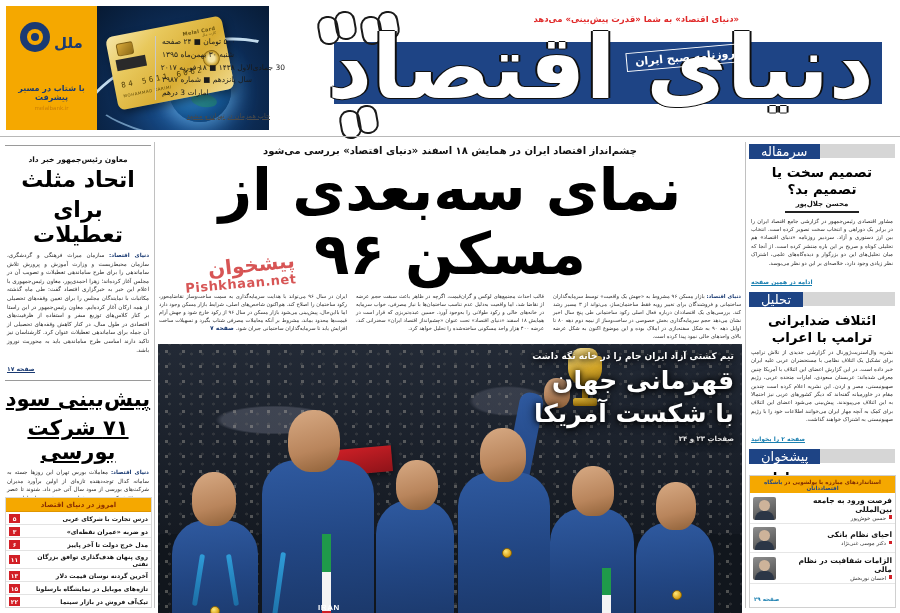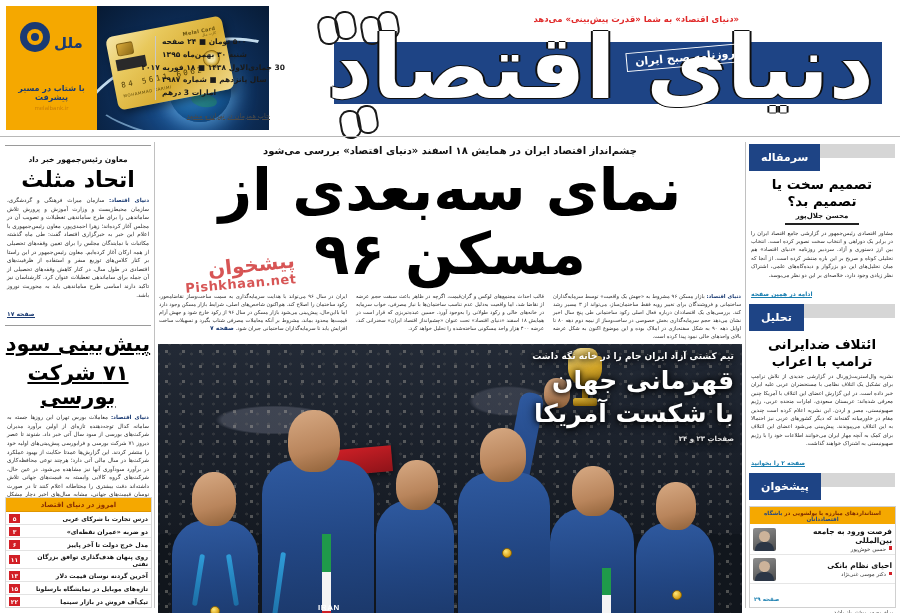--- a/index.html
+++ b/index.html
@@ -146,21 +146,21 @@
   
   .mast-info {
     position: absolute; right: 615px; top: 36px;
     width: 130px;
     text-align: left;
     border-left: 1px solid #c9c9c9;
     padding-left: 6px;
   }
   .mast-info .line {
     font-size: 7.5px; color: #1a1a1a; line-height: 12.8px;
-    white-space: nowrap; font-weight: bold;
+    white-space: nowrap; font-weight: normal;
   }
   .mast-print {
     position: absolute; right: 630px; top: 112px;
     font-size: 6.5px; color: #4a4a4a;
     text-decoration: underline;
   }
 
   
   .mast-logo {
     position: absolute; right: 4px; top: 6px;
@@ -421,21 +421,21 @@
     font-size: 25px; color: #fff; font-weight: bold; line-height: 30px;
     padding-top: 3px; letter-spacing: -.5px;
   }
   .cc-cap-pages {
     font-size: 7px; color: #e8e8e8; padding-top: 6px; font-weight: bold;
   }
 
   
   .rc-tag {
     display: inline-block; background: #1e4485; color: #fff;
-    font-size: 11px; font-weight: bold; padding: 7px 12px;
+    font-size: 13px; font-weight: normal; padding: 0 12px;
     direction: rtl;
   }
   .rc-tagrow {
     display: flex; flex-direction: row-reverse; align-items: stretch;
     margin: 4px 2px 0;
   }
   .rc-tagfill { flex: 1; background: #d6d6d6; height: 14px; }
   .rc-head {
     font-size: 13.5px; color: #000; text-align: center; font-weight: bold;
     direction: rtl; padding: 5px 3px 2px; line-height: 17px;
@@ -584,20 +584,21 @@
   <div class="cols">
     <div class="vrule v1"></div>
     <div class="vrule v2"></div>
 
     <div class="col-left">
       <div class="lc-rule"></div>
 
       <div class="lc-box">
         <div class="lc-kicker">معاون رئیس‌جمهور خبر داد</div>
         <div class="lc-head">اتحاد مثلث</div>
+        <div class="lc-head">برای تعطیلات</div>
         <div class="lc-body"><b class="lead">دنیای اقتصاد:</b> <span>سازمان میراث فرهنگی و گردشگری، سازمان محیط‌زیست و وزارت آموزش و پرورش تلاش ساماندهی را برای طرح ساماندهی تعطیلات و تصویب آن در مجلس آغاز کرده‌اند؛ زهرا احمدی‌پور، معاون رئیس‌جمهوری با اعلام این خبر به خبرگزاری اقتصاد گفت: طی ماه گذشته مکاتبات با نمایندگان مجلس را برای تعیین وقفه‌های تحصیلی از همه ارکان آغاز کرده‌ایم. معاون رئیس‌جمهور در این راستا بر کنار کلاس‌های توزیع سفر و استفاده از ظرفیت‌های اقتصادی در طول سال، در کنار کاهش وقفه‌های تحصیلی از آن جمله برای ساماندهی تعطیلات عنوان کرد. کارشناسان نیز تاکید دارند اساسی طرح ساماندهی باید به محوریت نوروز باشد.</span></div>
         <div class="lc-more"><span>صفحه ۱۷</span></div>
       </div>
 
       <div class="lc-rule"></div>
 
       <div class="lc-box">
         <div class="lc-head-2">پیش‌بینی سود</div>
         <div class="lc-head-2">۷۱ شرکت بورسی</div>
         <div class="lc-body"><b class="lead">دنیای اقتصاد:</b> <span>معاملات بورس تهران این روزها جسته به سامانه کدال توجه‌دهنده تازه‌ای از اولین برآورد مدیران شرکت‌های بورسی از سود سال آتی خبر داد. شنوند تا عصر دیروز ۷۱ شرکت بورسی و فرابورسی پیش‌بینی‌های اولیه خود را منتشر کردند. این گزارش‌ها عمدتا حکایت از بهبود عملکرد شرکت‌ها در سال مالی آتی دارد؛ هرچند نوعی محافظه‌کاری در برآورد سودآوری آنها نیز مشاهده می‌شود. در عین حال، شرکت‌های گروه کالایی وابسته به قیمت‌های جهانی تلاش داشته‌اند دقت بیشتری را محتاطانه اعلام کنند تا در صورت نوسان قیمت‌های جهانی، مشابه سال‌های اخیر دچار مشکل نشوند.</span></div>
@@ -758,17 +759,24 @@
             <div class="eco-t2"><span class="dot"></span><span>حسین خوش‌پور</span></div>
           </div>
         </div>
         <div class="eco-row">
           <div class="eco-av"></div>
           <div class="eco-txt">
             <div class="eco-t1">احیای نظام بانکی</div>
             <div class="eco-t2"><span class="dot"></span><span>دکتر موسی غنی‌نژاد</span></div>
           </div>
         </div>
+        <div class="eco-row">
+          <div class="eco-av"></div>
+          <div class="eco-txt">
+            <div class="eco-t1">الزامات شفافیت در نظام مالی</div>
+            <div class="eco-t2"><span class="dot"></span><span>احسان نوربخش</span></div>
+          </div>
+        </div>
         <div class="eco-more"><span>صفحه ۲۹</span></div>
       </div>
     </div>
   </div>
 </div>
 
 </body></html>

